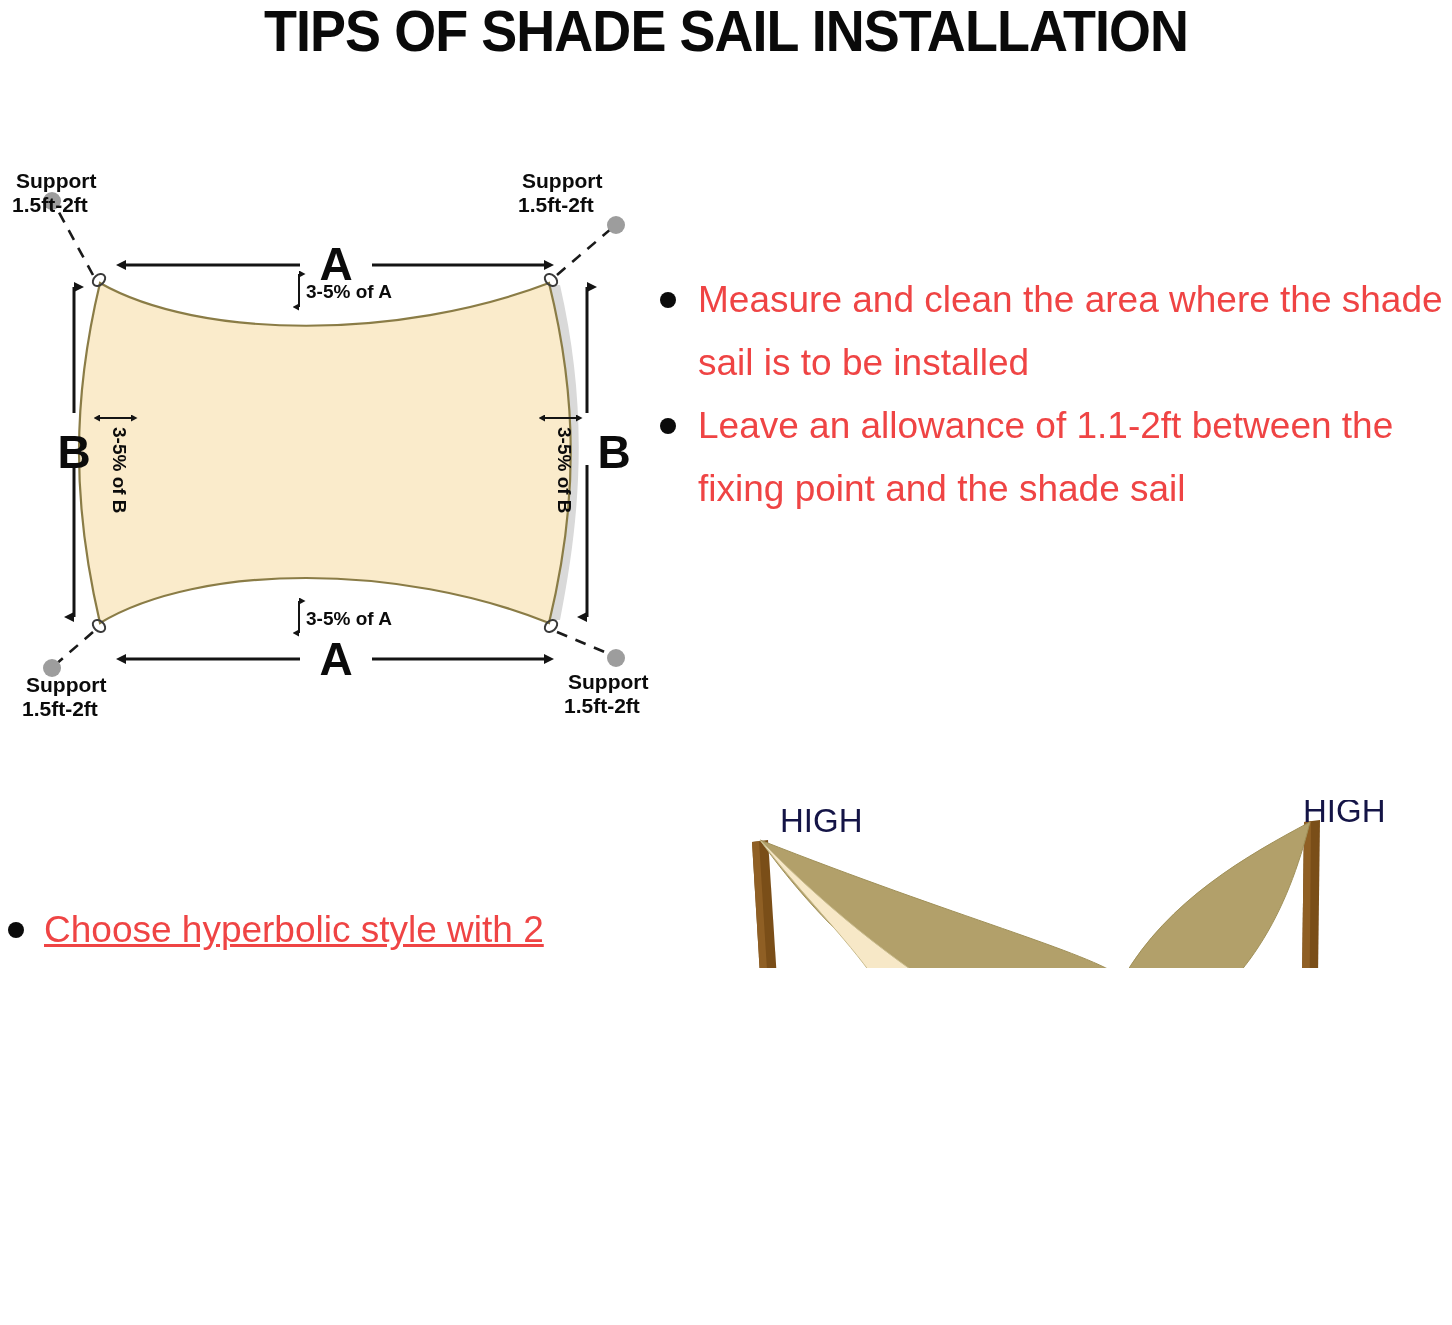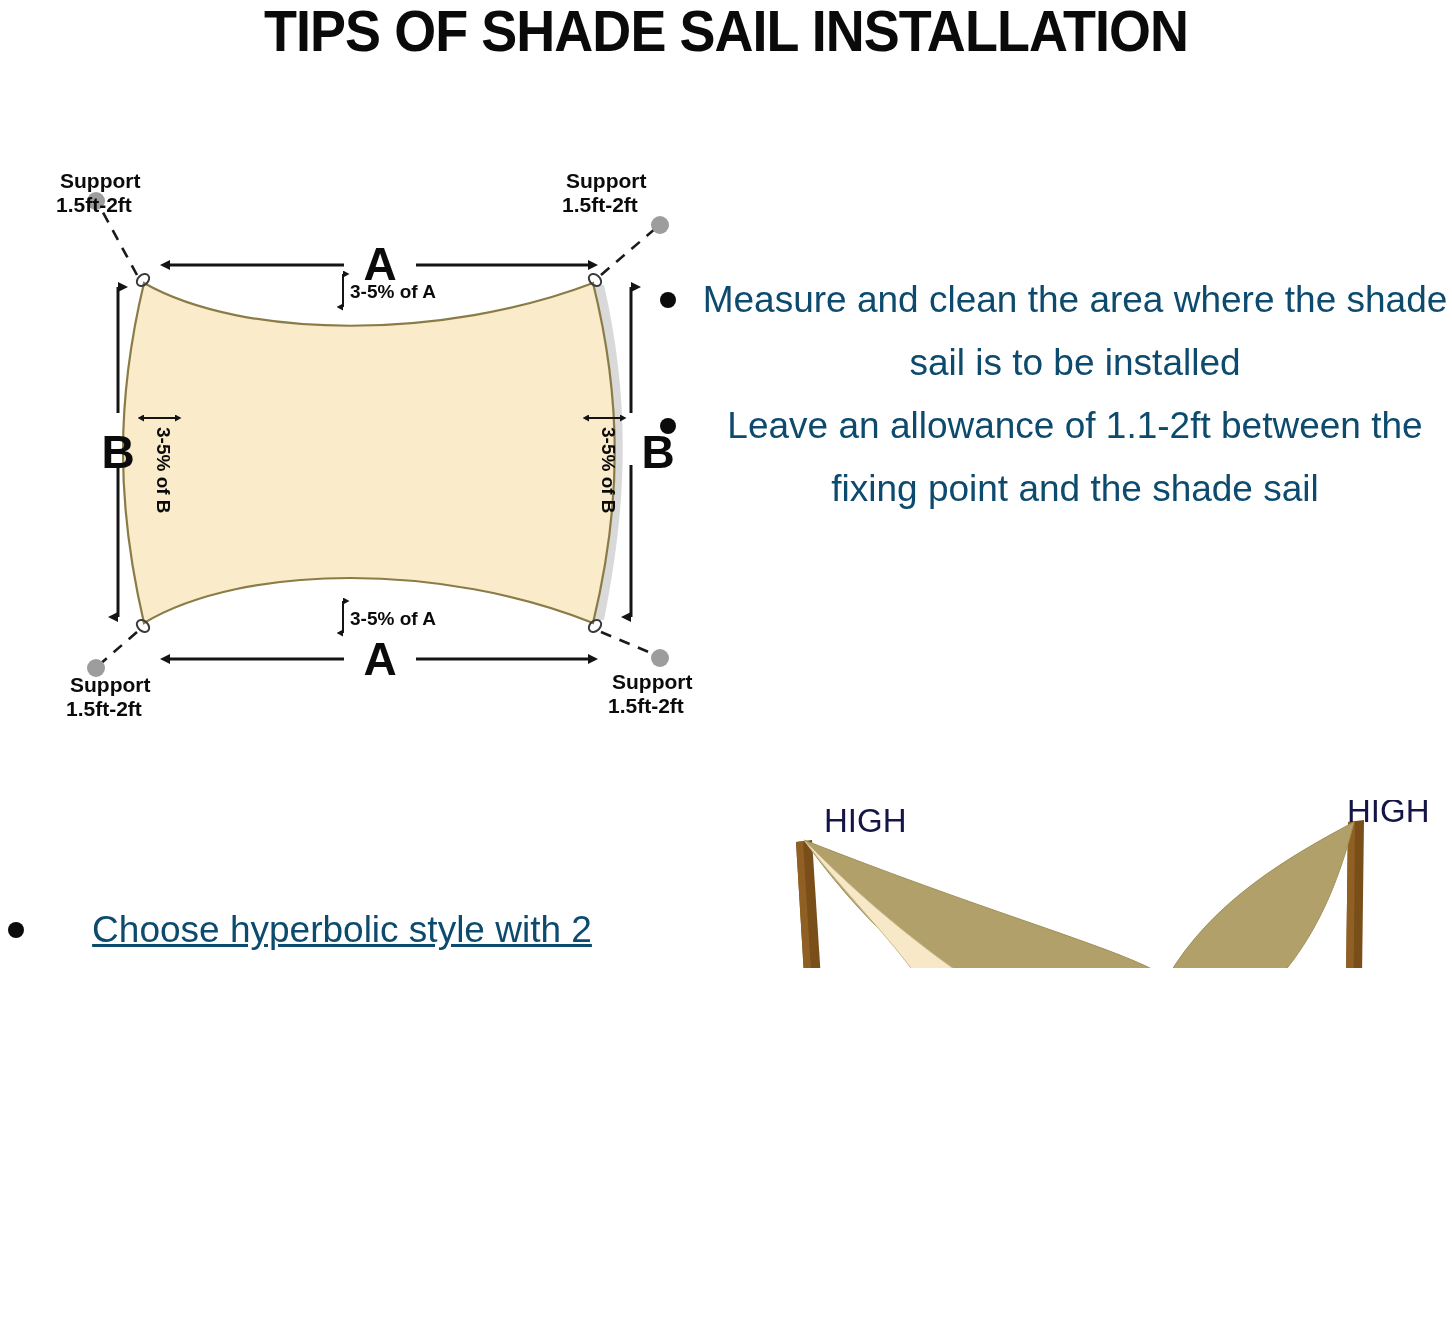--- a/index.html
+++ b/index.html
@@ -34,40 +34,38 @@
     letter-spacing: -1px;
     transform: scaleX(0.93);
     transform-origin: center top;
     white-space: nowrap;
     color: #0a0a0a;
   }
 
   
   .panel {
     position: absolute;
-    padding-left: 44px;
   }
   .panel svg {
     display: block;
   }
 
   
   .bullets {
     position: absolute;
     list-style: none;
     margin: 0;
     padding: 0;
   }
   .bullets li {
     position: relative;
     padding-left: 46px;
     margin: 0 0 0 0;
     font-family: "Liberation Sans", sans-serif;
-    color: #0c4a6e;
-    text-align: center;
+    color: #ef4444;
   }
   .bullets li::before {
     content: "";
     position: absolute;
     left: 8px;
     width: 16px;
     height: 16px;
     border-radius: 50%;
     background: #0b0b0b;
   }

